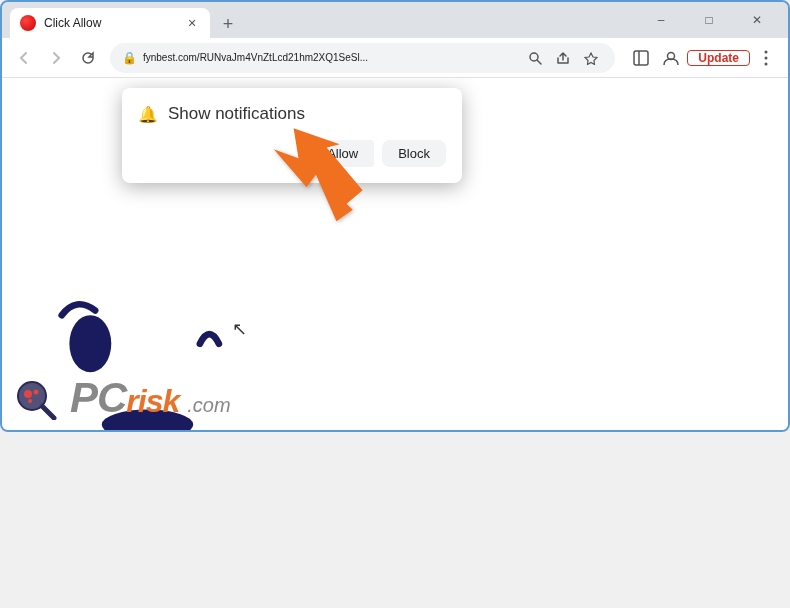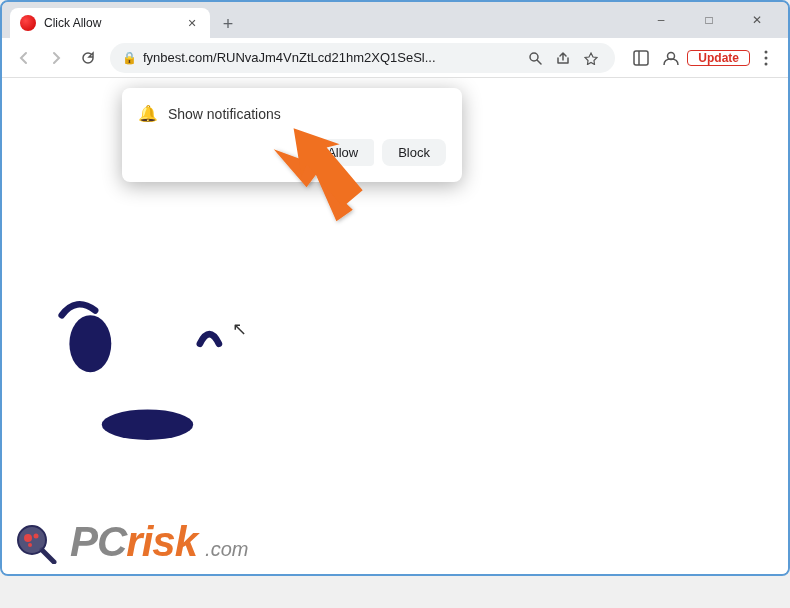--- a/index.html
+++ b/index.html
@@ -7,21 +7,21 @@
       width: 790px;
       height: 608px;
       font-family: 'Segoe UI', Arial, sans-serif;
       background: #f0f0f0;
       overflow: hidden;
     }
 
     
     .browser-window {
       width: 790px;
-      height: 576px;
+      height: 432px;
       background: #dee1e6;
       border: 2px solid #5b9bd5;
       border-radius: 8px;
       display: flex;
       flex-direction: column;
       overflow: hidden;
     }
 
     
     .title-bar {
@@ -146,21 +146,21 @@
       gap: 6px;
       margin: 0 4px;
     }
 
     .lock-icon {
       font-size: 12px;
       color: #555;
     }
 
     .url-text {
-      font-size: 13px;
+      font-size: 10px;
       color: #202124;
       flex: 1;
       overflow: hidden;
       white-space: nowrap;
       text-overflow: ellipsis;
     }
 
     .address-icons {
       display: flex;
       gap: 4px;
@@ -244,21 +244,21 @@
       gap: 10px;
       margin-bottom: 16px;
     }
 
     .bell-icon {
       color: #555;
       font-size: 16px;
     }
 
     .option-label {
-      font-size: 14px;
+      font-size: 17px;
       color: #333;
     }
 
     .dialog-buttons {
       display: flex;
       justify-content: flex-end;
       gap: 8px;
     }
 
     .btn-allow {
@@ -459,19 +459,19 @@
         <circle cx="22" cy="16" r="2.5" fill="#e03030"></circle>
         <circle cx="16" cy="25" r="2" fill="#e03030"></circle>
 
         <line x1="28" y1="30" x2="40" y2="42" stroke="#2a2a5a" stroke-width="5" stroke-linecap="round"></line>
 
         <circle cx="18" cy="20" r="13" fill="white" opacity="0.1"></circle>
       </svg>
 
       <div style="display:flex; align-items:baseline; gap:0;">
         <span style="font-size:42px; font-weight:900; font-style:italic; color:#888; letter-spacing:-1px;">PC</span>
-        <span style="font-size:42px; font-weight:900; font-style:italic; color:#e8722a; letter-spacing:-1px;">risk</span>
+        <span style="font-size:32px; font-weight:900; font-style:italic; color:#e8722a; letter-spacing:-1px;">risk</span>
         <span style="font-size:20px; color:#888; font-style:italic; padding-bottom:3px; margin-left:8px;">.com</span>
       </div>
     </div>
 
   </div>
 </div>
 
 </body></html>

